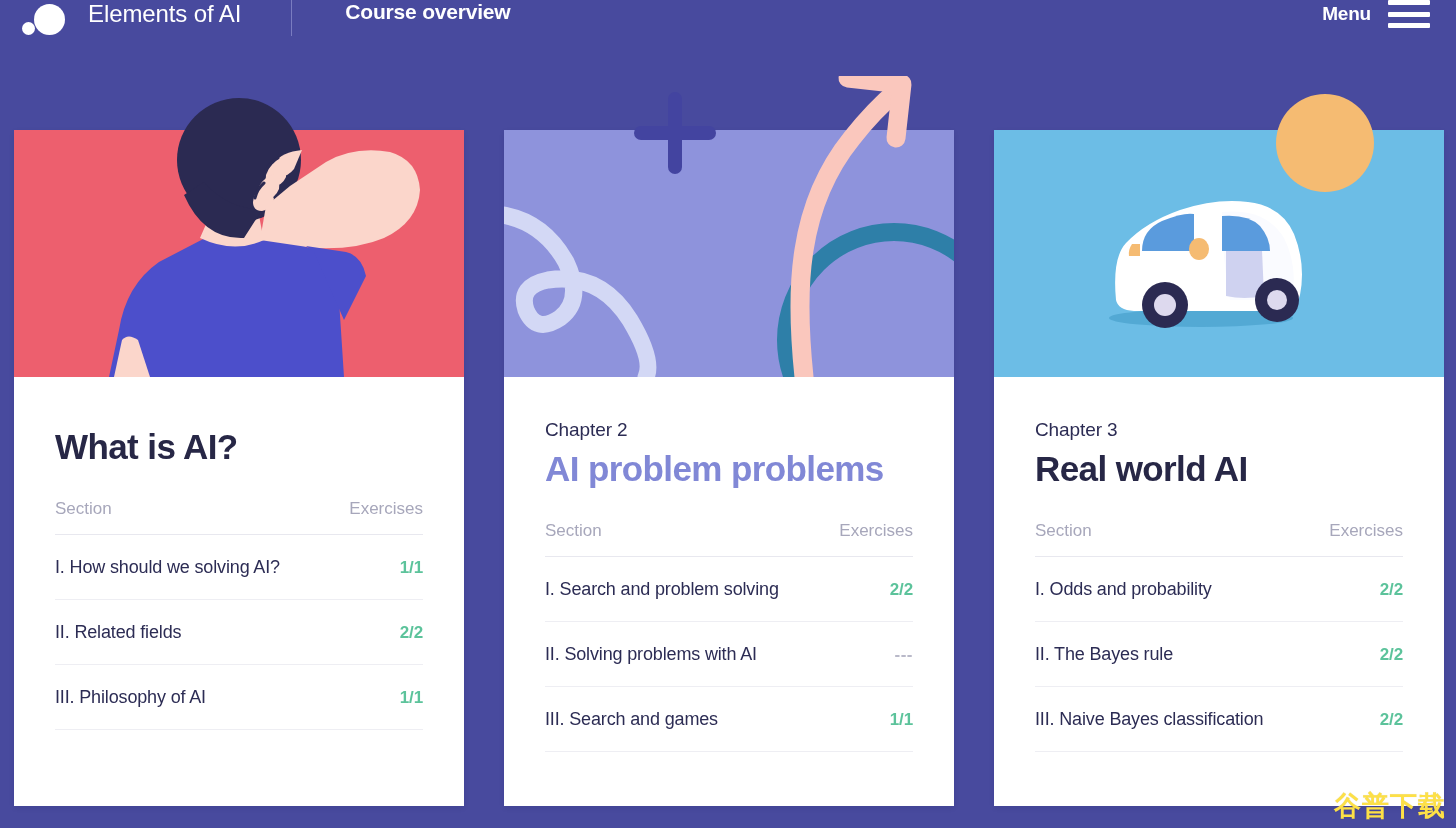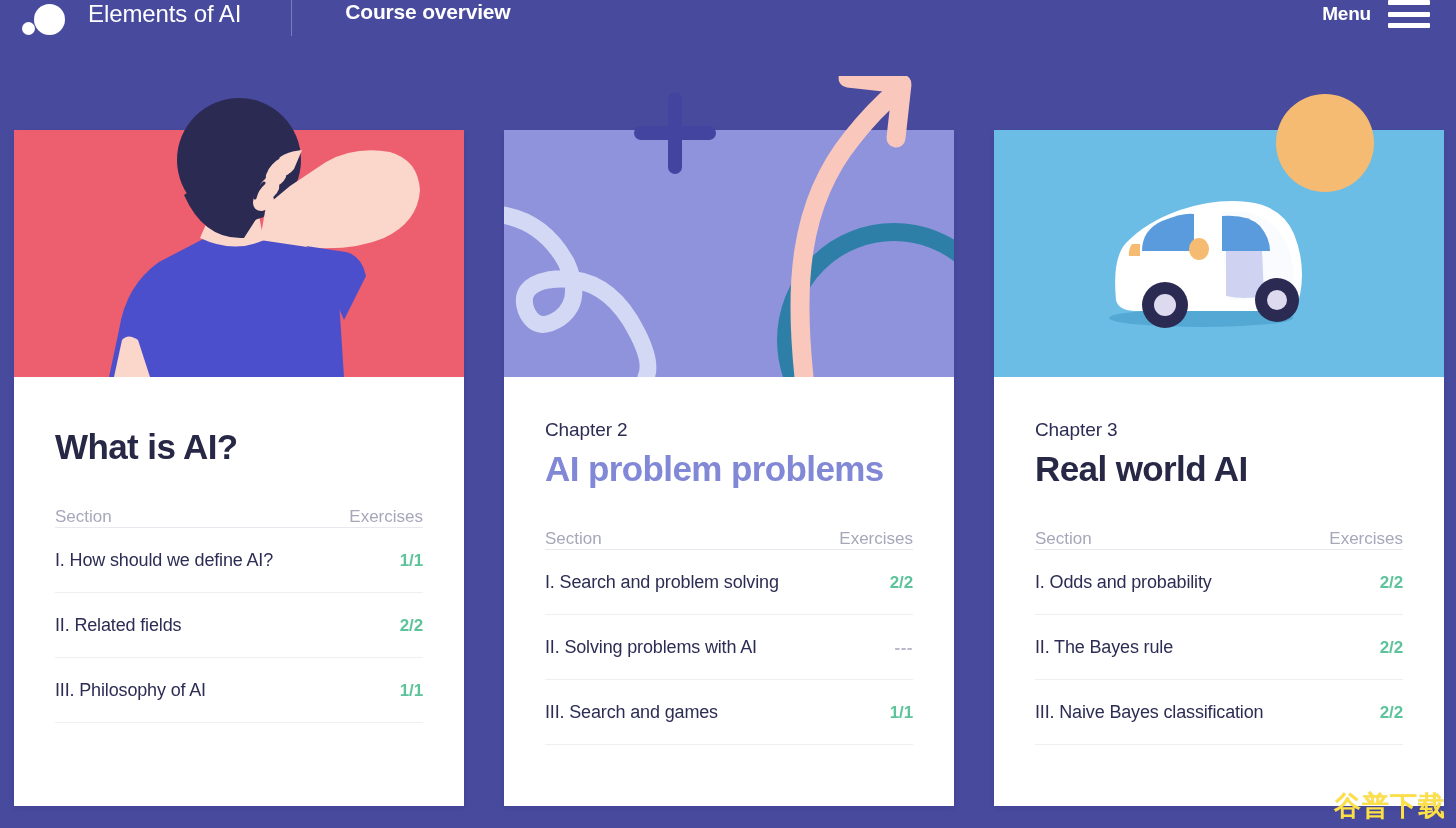--- a/index.html
+++ b/index.html
@@ -129,25 +129,26 @@
   }
   .chapter-title {
     margin-top: 8px;
     font-size: 35px;
     font-weight: bold;
     letter-spacing: -0.6px;
     line-height: 1.15;
     color: #272746;
   }
   .col-head {
-    margin-top: 40px;
+    margin-top: 32px;
     display: flex; justify-content: space-between; align-items: flex-end;
     font-size: 17px;
     color: #a7a7bb;
     font-weight: 400;
+    padding-bottom: 15px;
     border-bottom: 1px solid #e8e8ef;
   }
   .section-row {
     display: flex; justify-content: space-between; align-items: baseline;
     padding: 22px 0 21px 0;
     border-bottom: 1px solid #eeeef3;
     cursor: pointer;
   }
   .section-name {
     font-size: 18px;
@@ -234,21 +235,21 @@
       </div>
 
     </div>
     <div class="card-body">
       <div class="chapter-title" style="color:#272746">What is AI?</div>
       <div class="col-head">
         <span>Section</span>
         <span>Exercises</span>
       </div>
       <div class="section-row">
-        <span class="section-name">I. How should we define AI?</span>
+        <span class="section-name">I. How should we solving AI?</span>
         <span class="section-count">1/1</span>
       </div>
       <div class="section-row">
         <span class="section-name">II. Related fields</span>
         <span class="section-count">2/2</span>
       </div>
       <div class="section-row">
         <span class="section-name">III. Philosophy of AI</span>
         <span class="section-count">1/1</span>
       </div>

